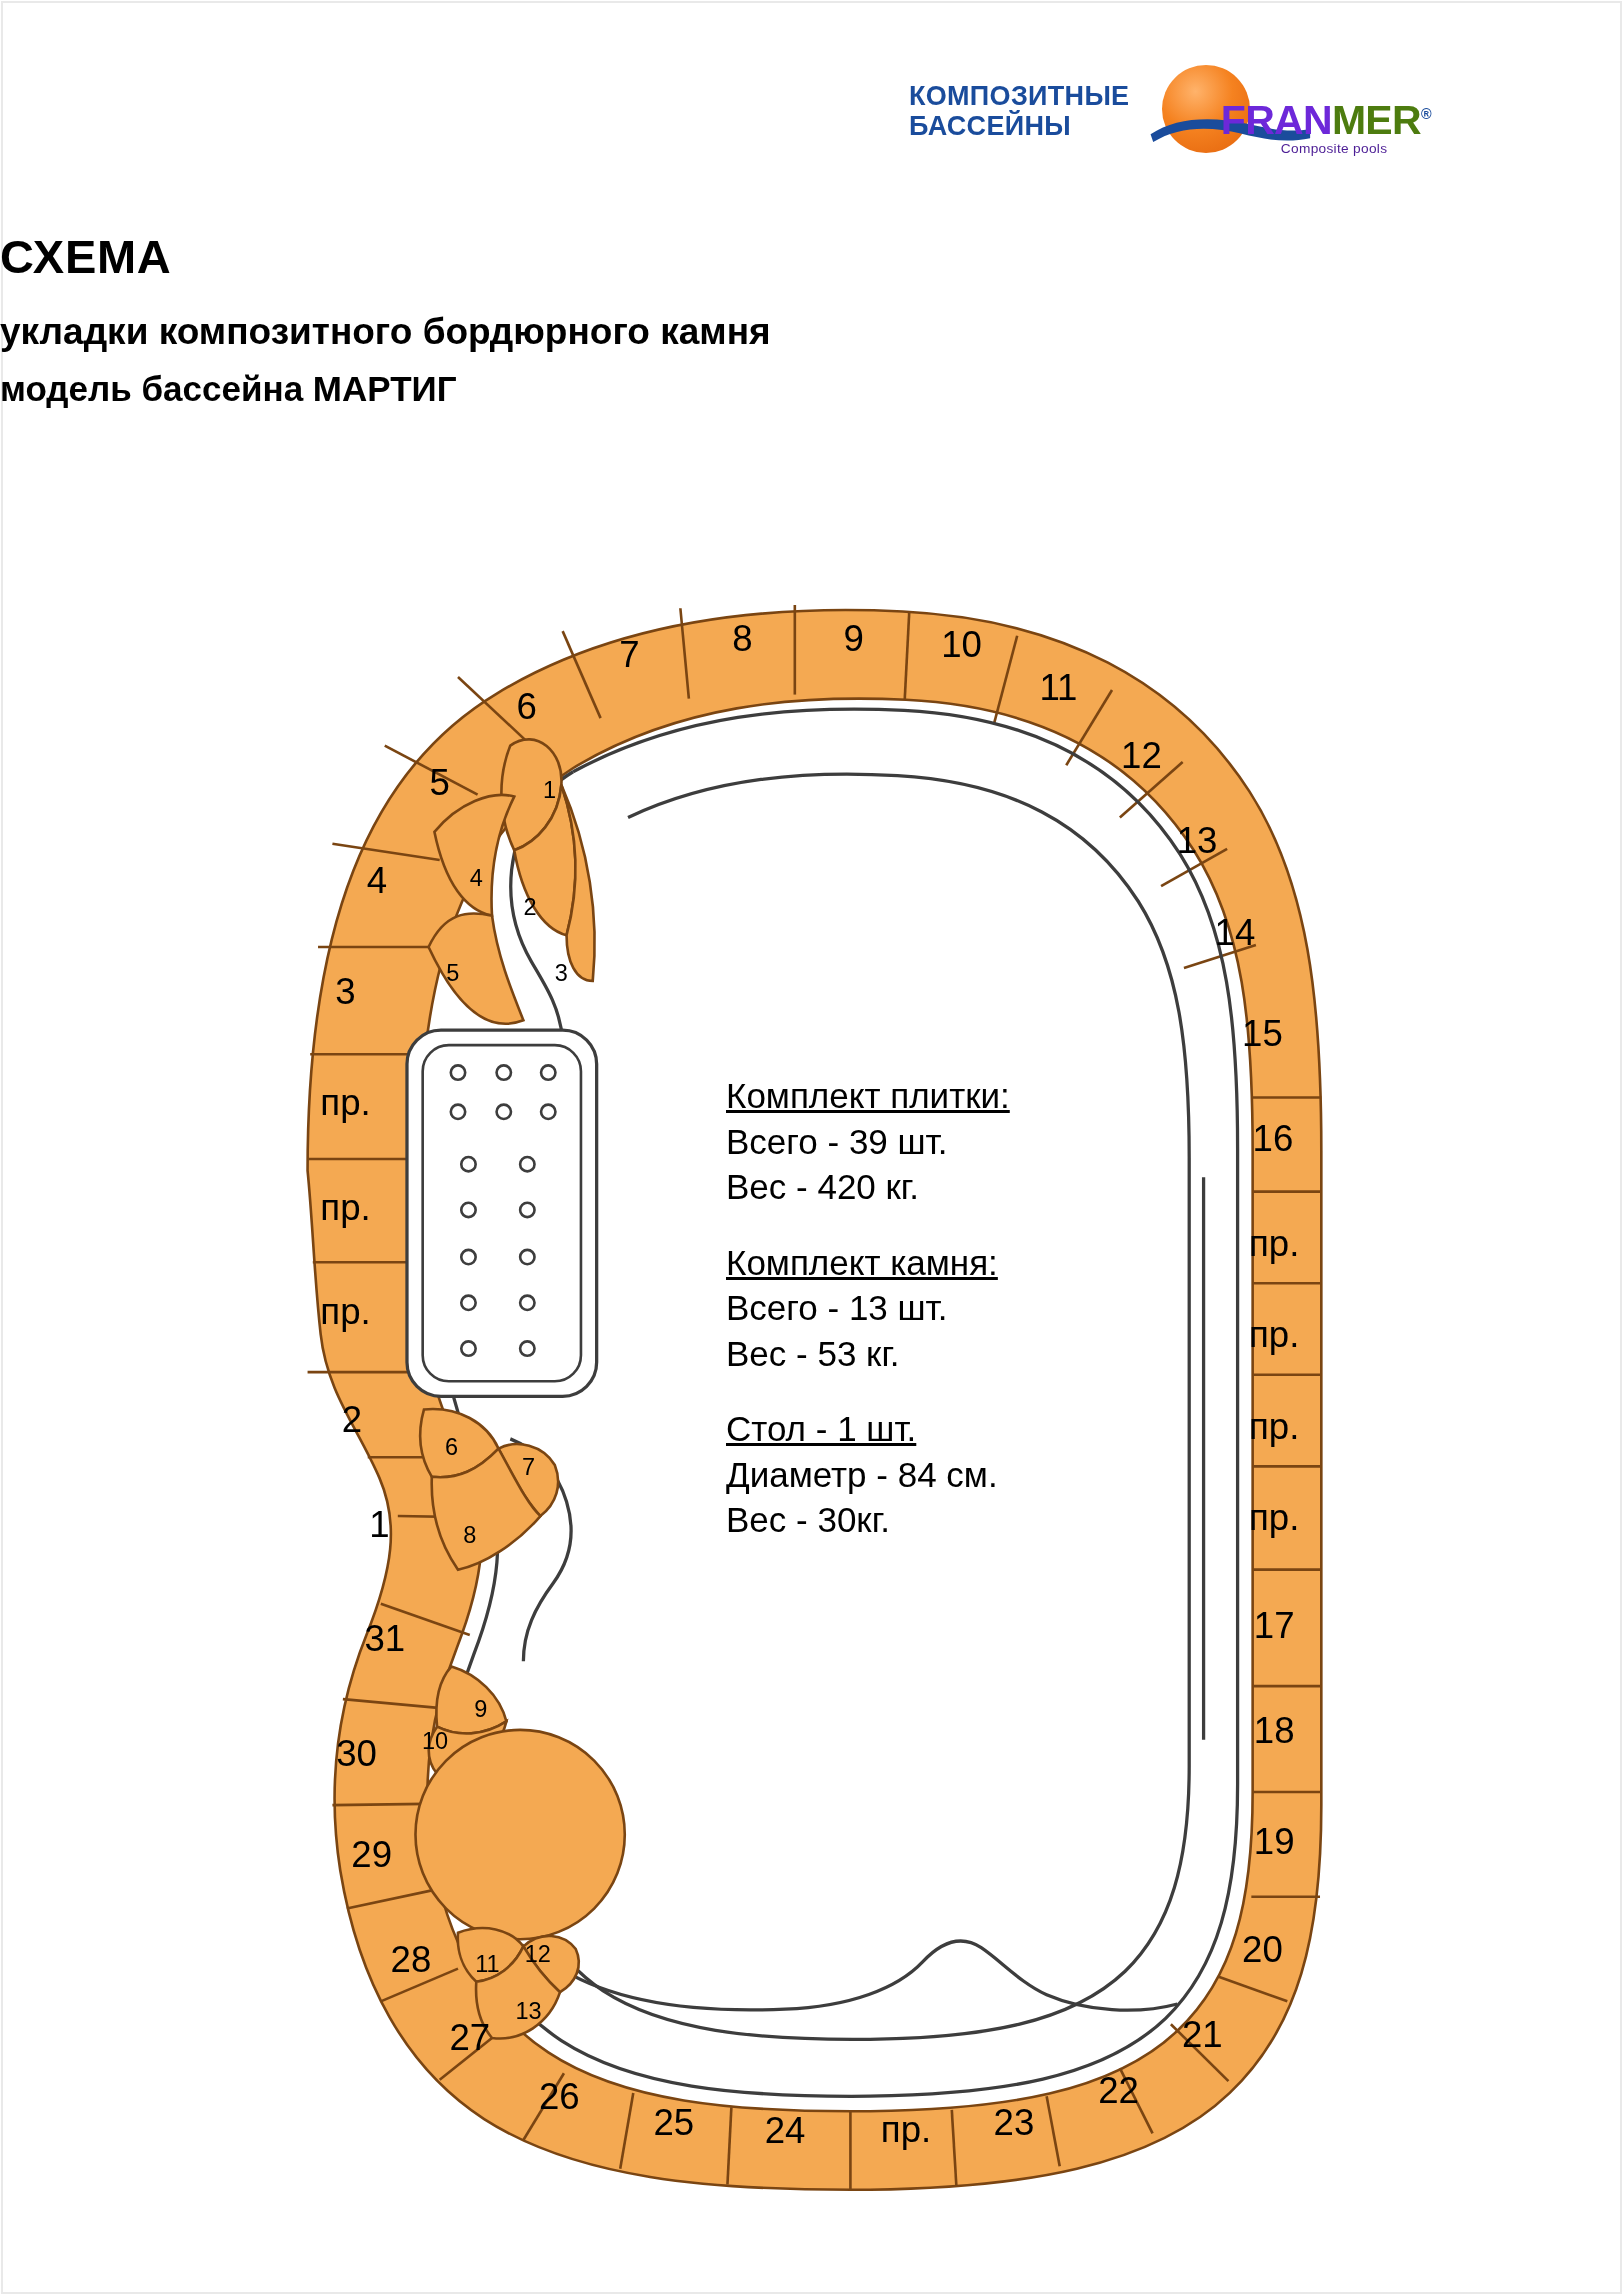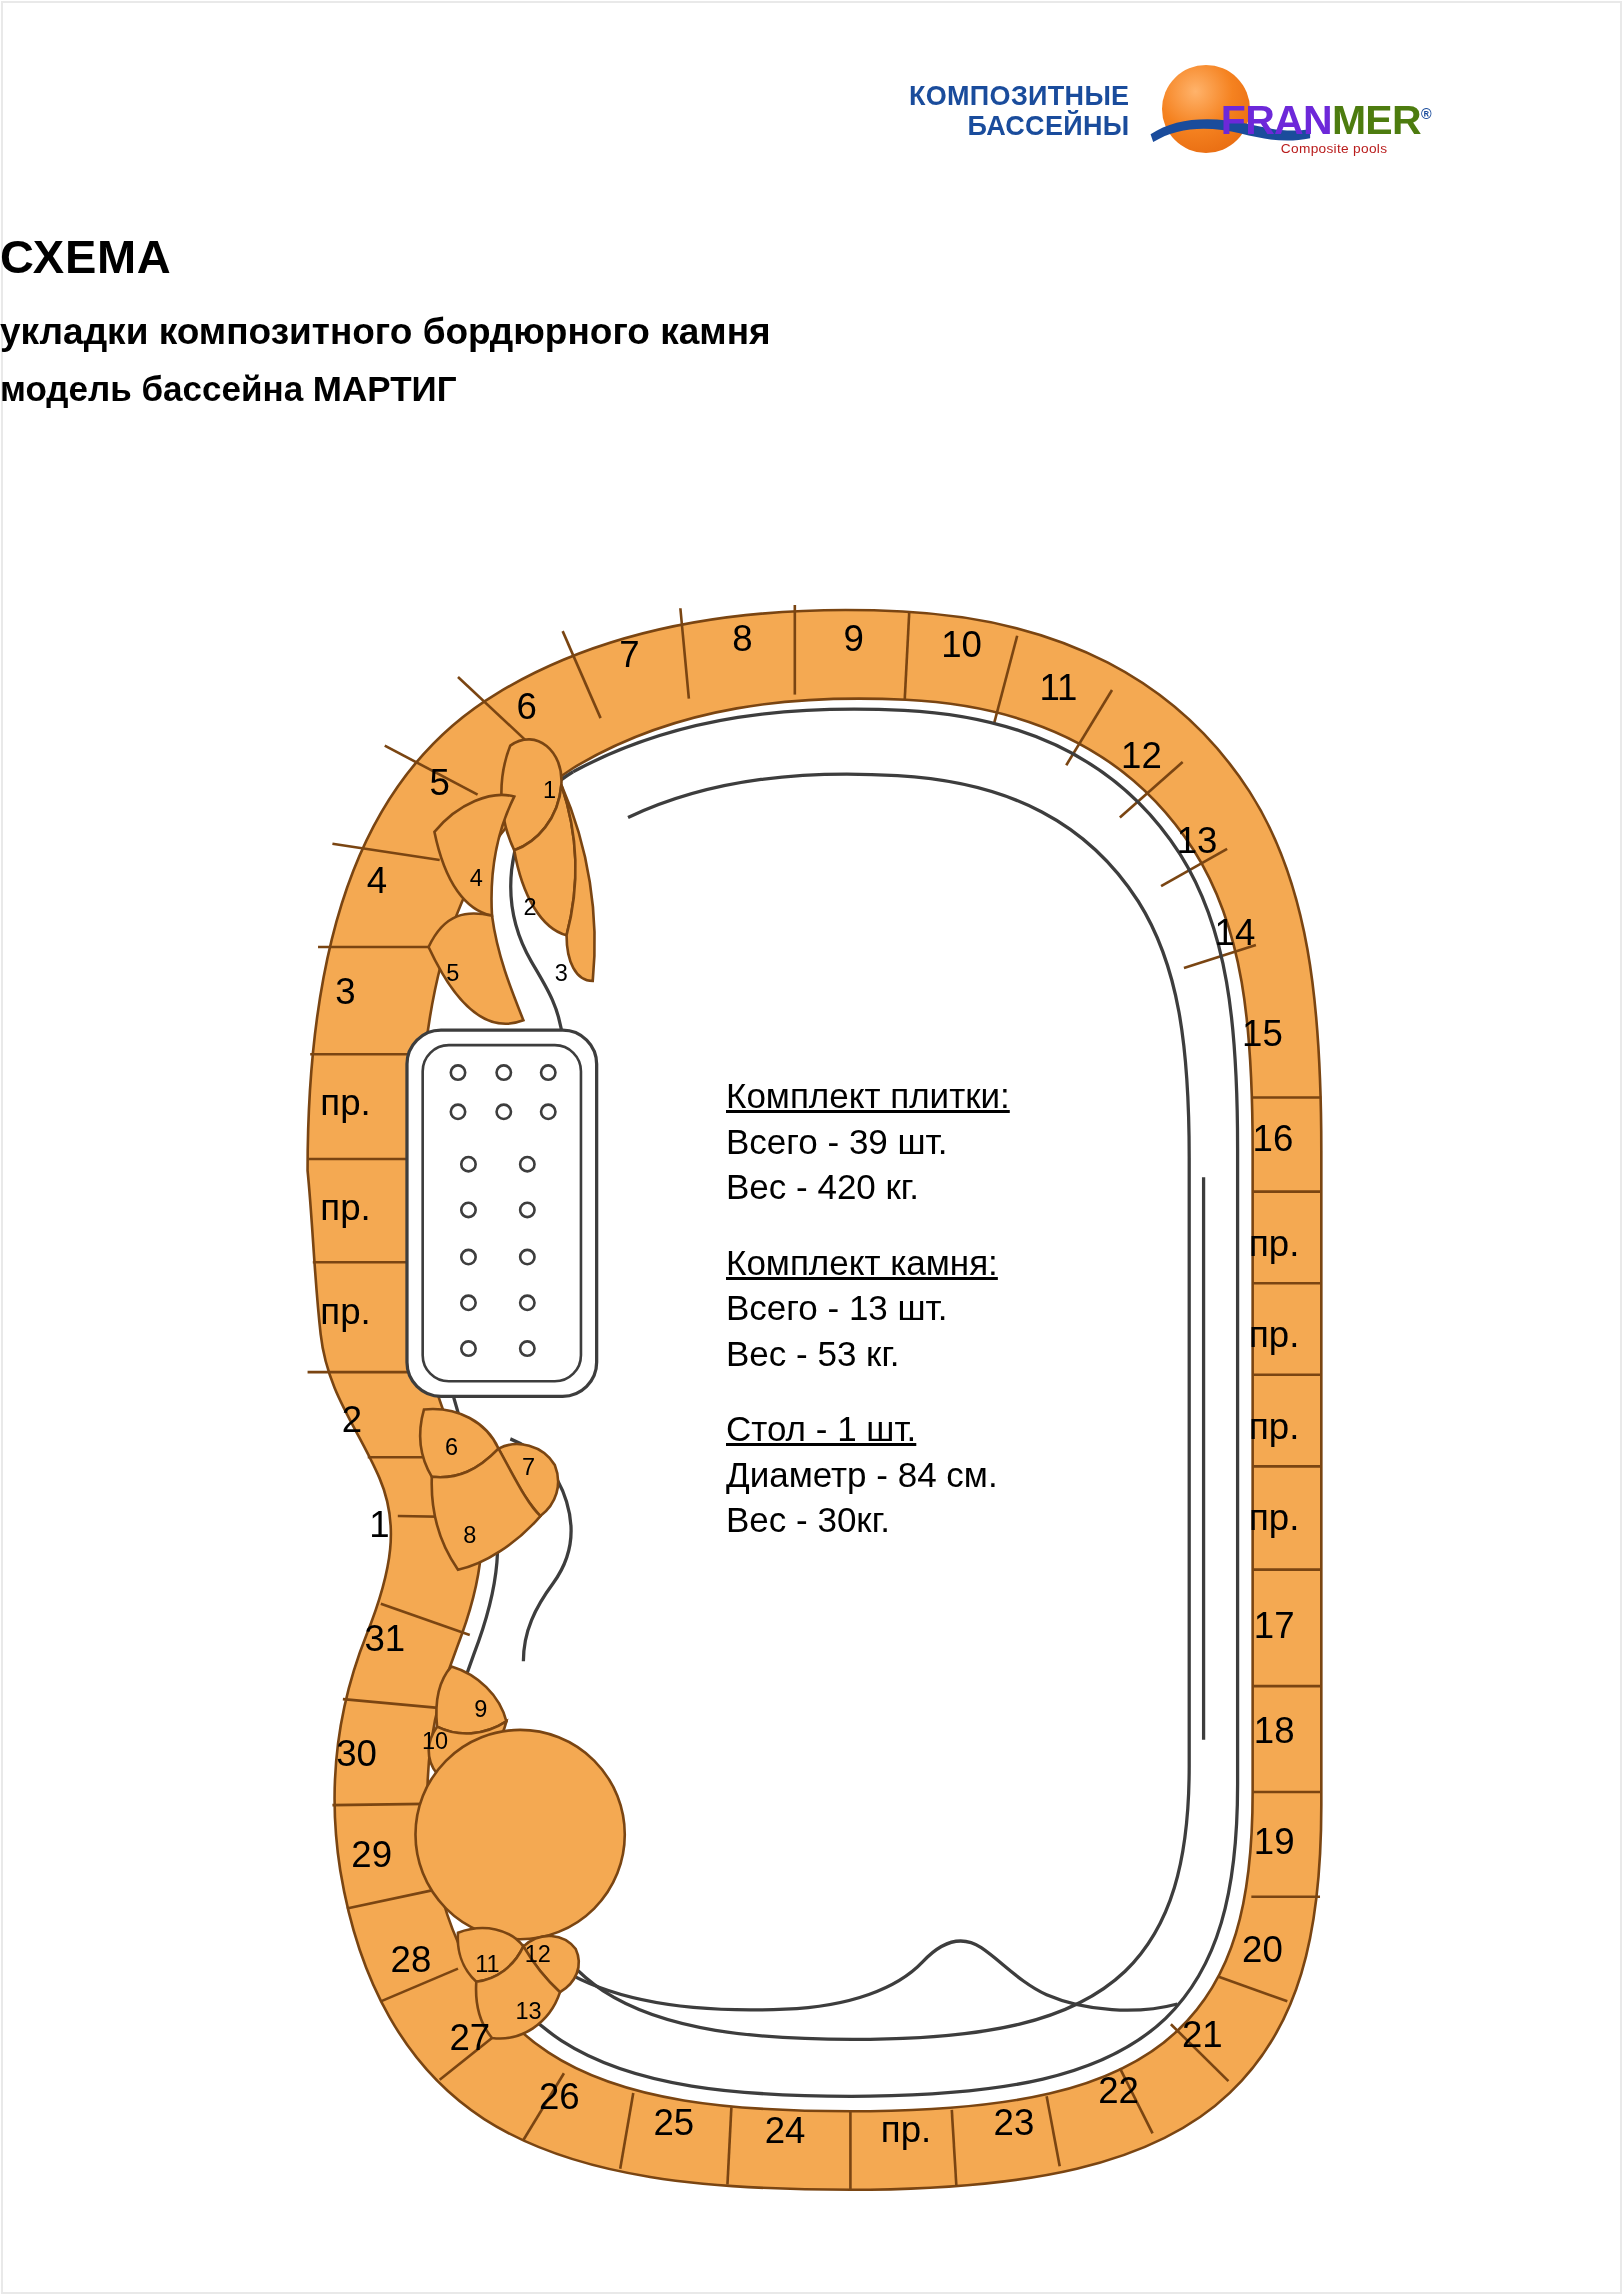--- a/index.html
+++ b/index.html
@@ -11,21 +11,21 @@
     overflow:hidden;
   }
   .page { position:absolute; inset:0; }
 
   
   .logo-wrap{
     position:absolute; top:62px; left:909px;
     display:flex; align-items:center; gap:14.4px;
   }
   .logo-text{
-    text-align:right;
+    text-align:left;
     color:#1a4c9c;
     font-weight:bold;
     font-size:27px;
     line-height:1.12;
     letter-spacing:0.3px;
   }
   .logo-mark{ position:relative; width:275px; height:98px; }
   .logo-ball{
     position:absolute; left:18.3px; top:2.6px;
     width:88px; height:88px; border-radius:50%;
@@ -36,21 +36,21 @@
   }
   .logo-franmer{
     position:absolute; left:77px; top:35px;
     font-size:41px; font-weight:bold; letter-spacing:-0.7px;
   }
   .logo-franmer .fran{ color:#6d28d9; }
   .logo-franmer .mer{ color:#4d7c0f; }
   .logo-reg{ font-size:14.4px; vertical-align:super; color:#1a4c9c; }
   .logo-sub{
     position:absolute; left:137px; top:79px;
-    font-size:13.7px; color:#b91c1c; letter-spacing:0.3px;
+    font-size:13.7px; color:#4c1d95; letter-spacing:0.3px;
   }
 
   .titles{
     position:absolute; top:229px; left:0; width:1623px;
     text-align:left;
   }
   .titles .t1{ font-size:47px; font-weight:bold; letter-spacing:0.7px; }
   .titles .t2{ font-size:37px; font-weight:bold; margin-top:27px; }
   .titles .t3{ font-size:35px; font-weight:bold; margin-top:16px; }
 

